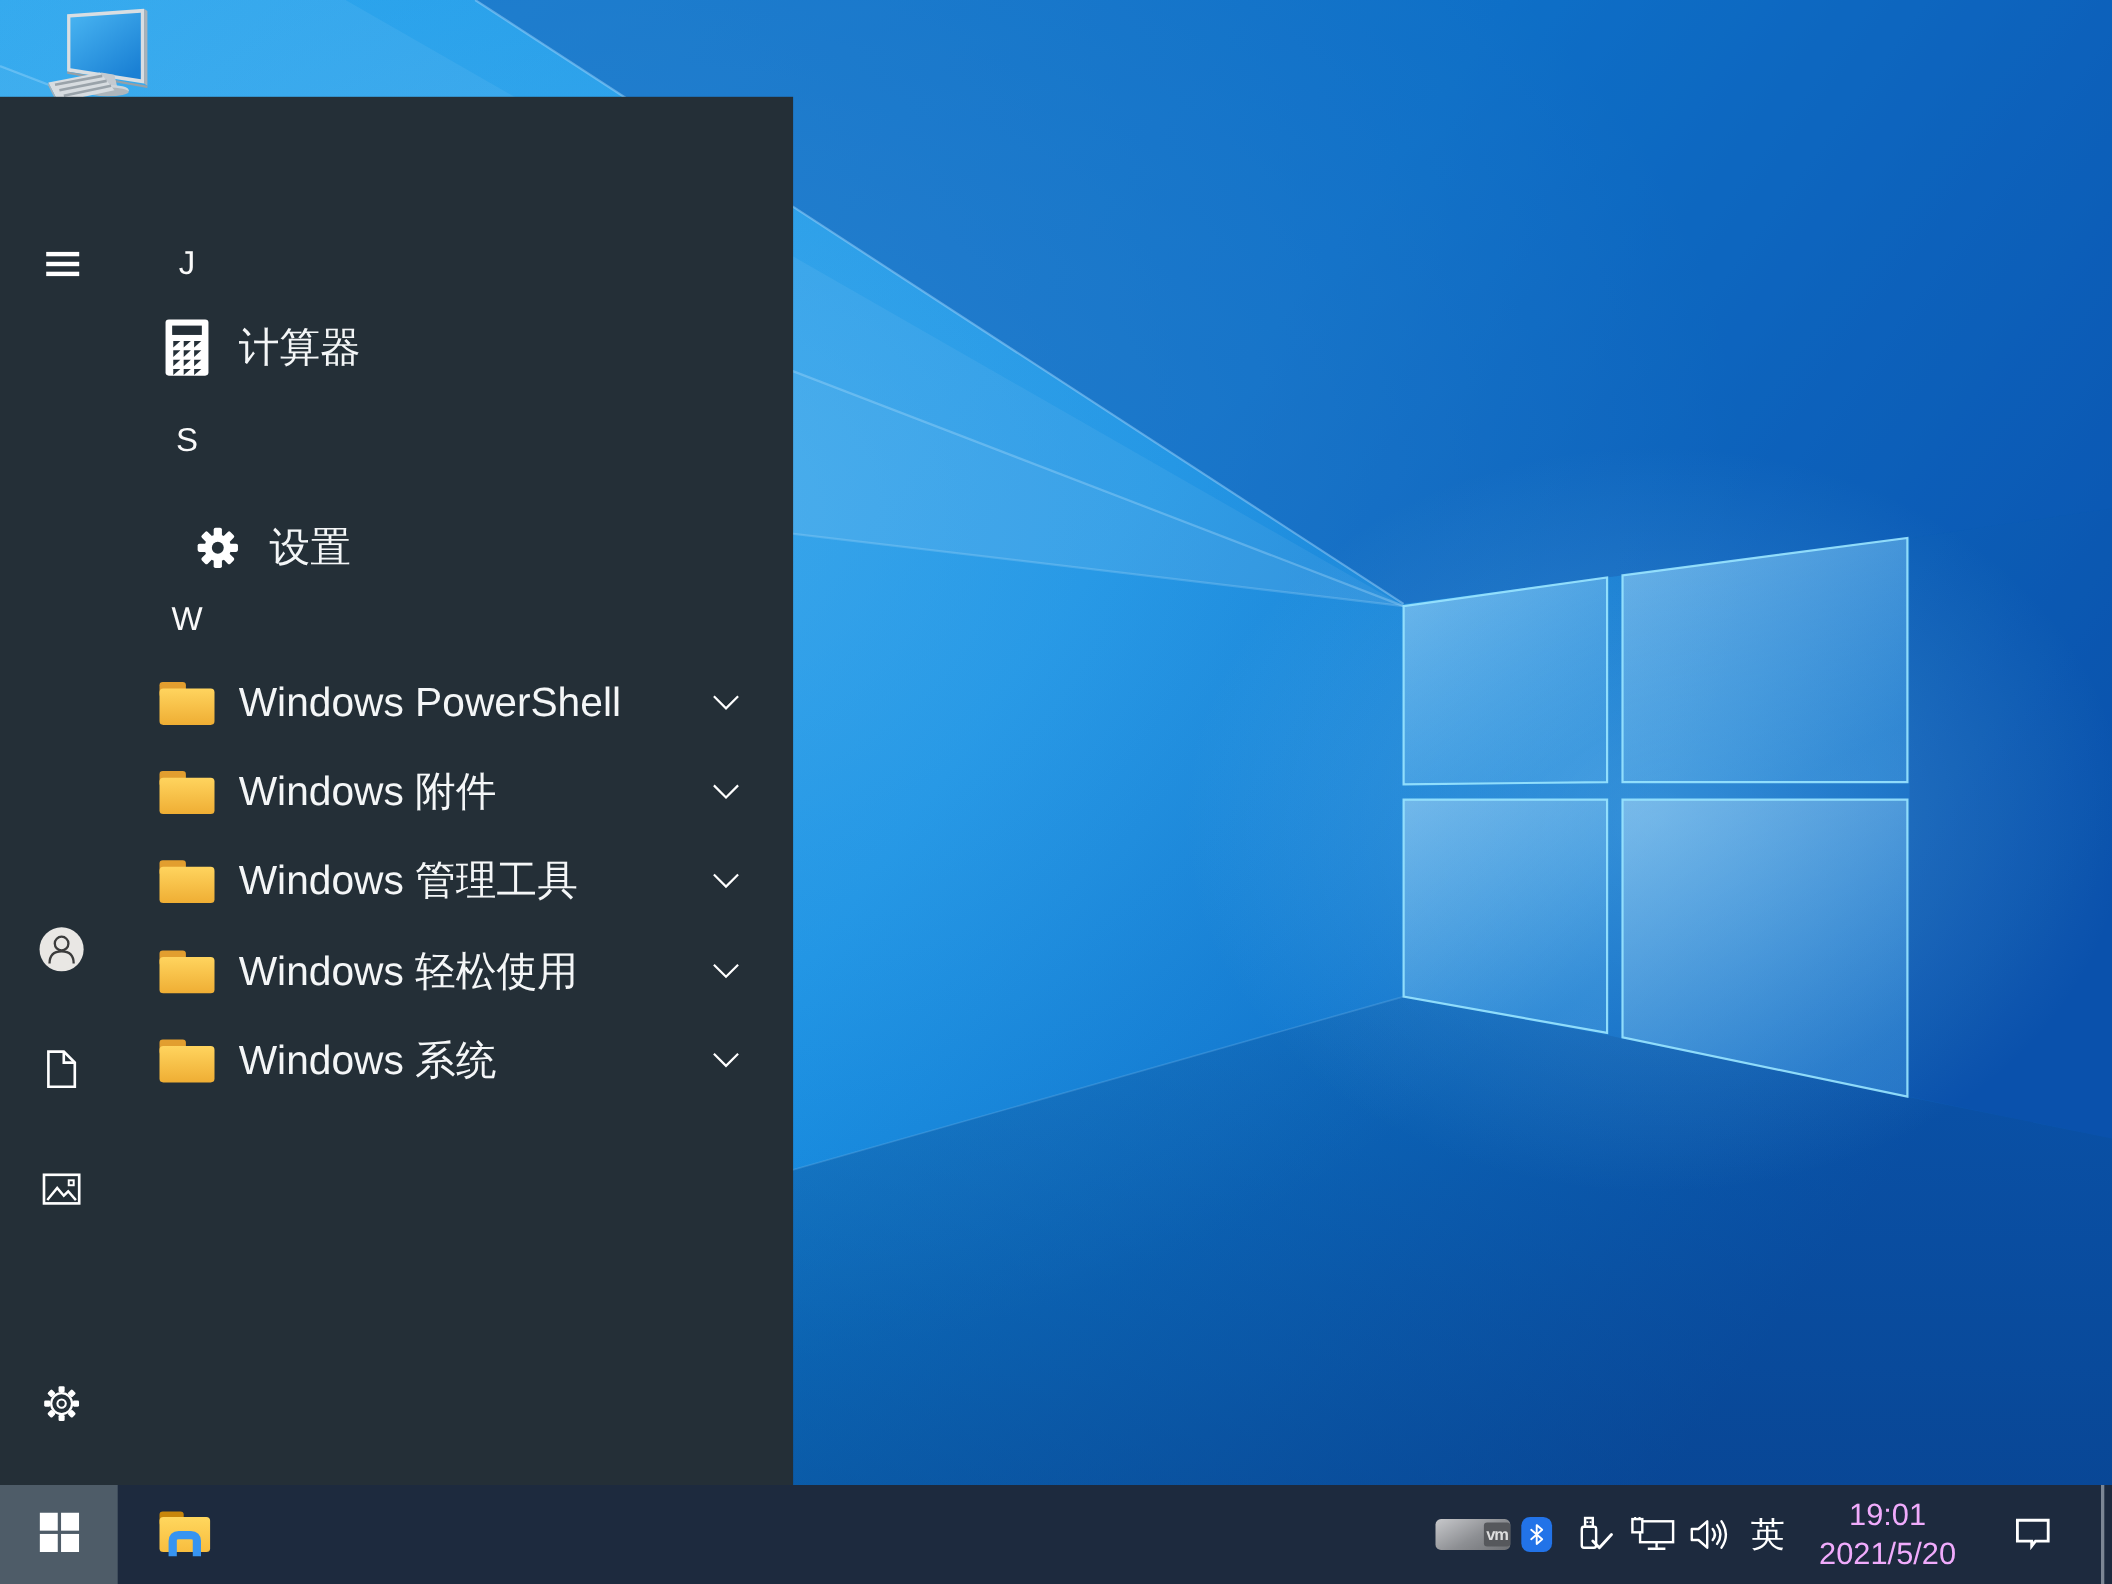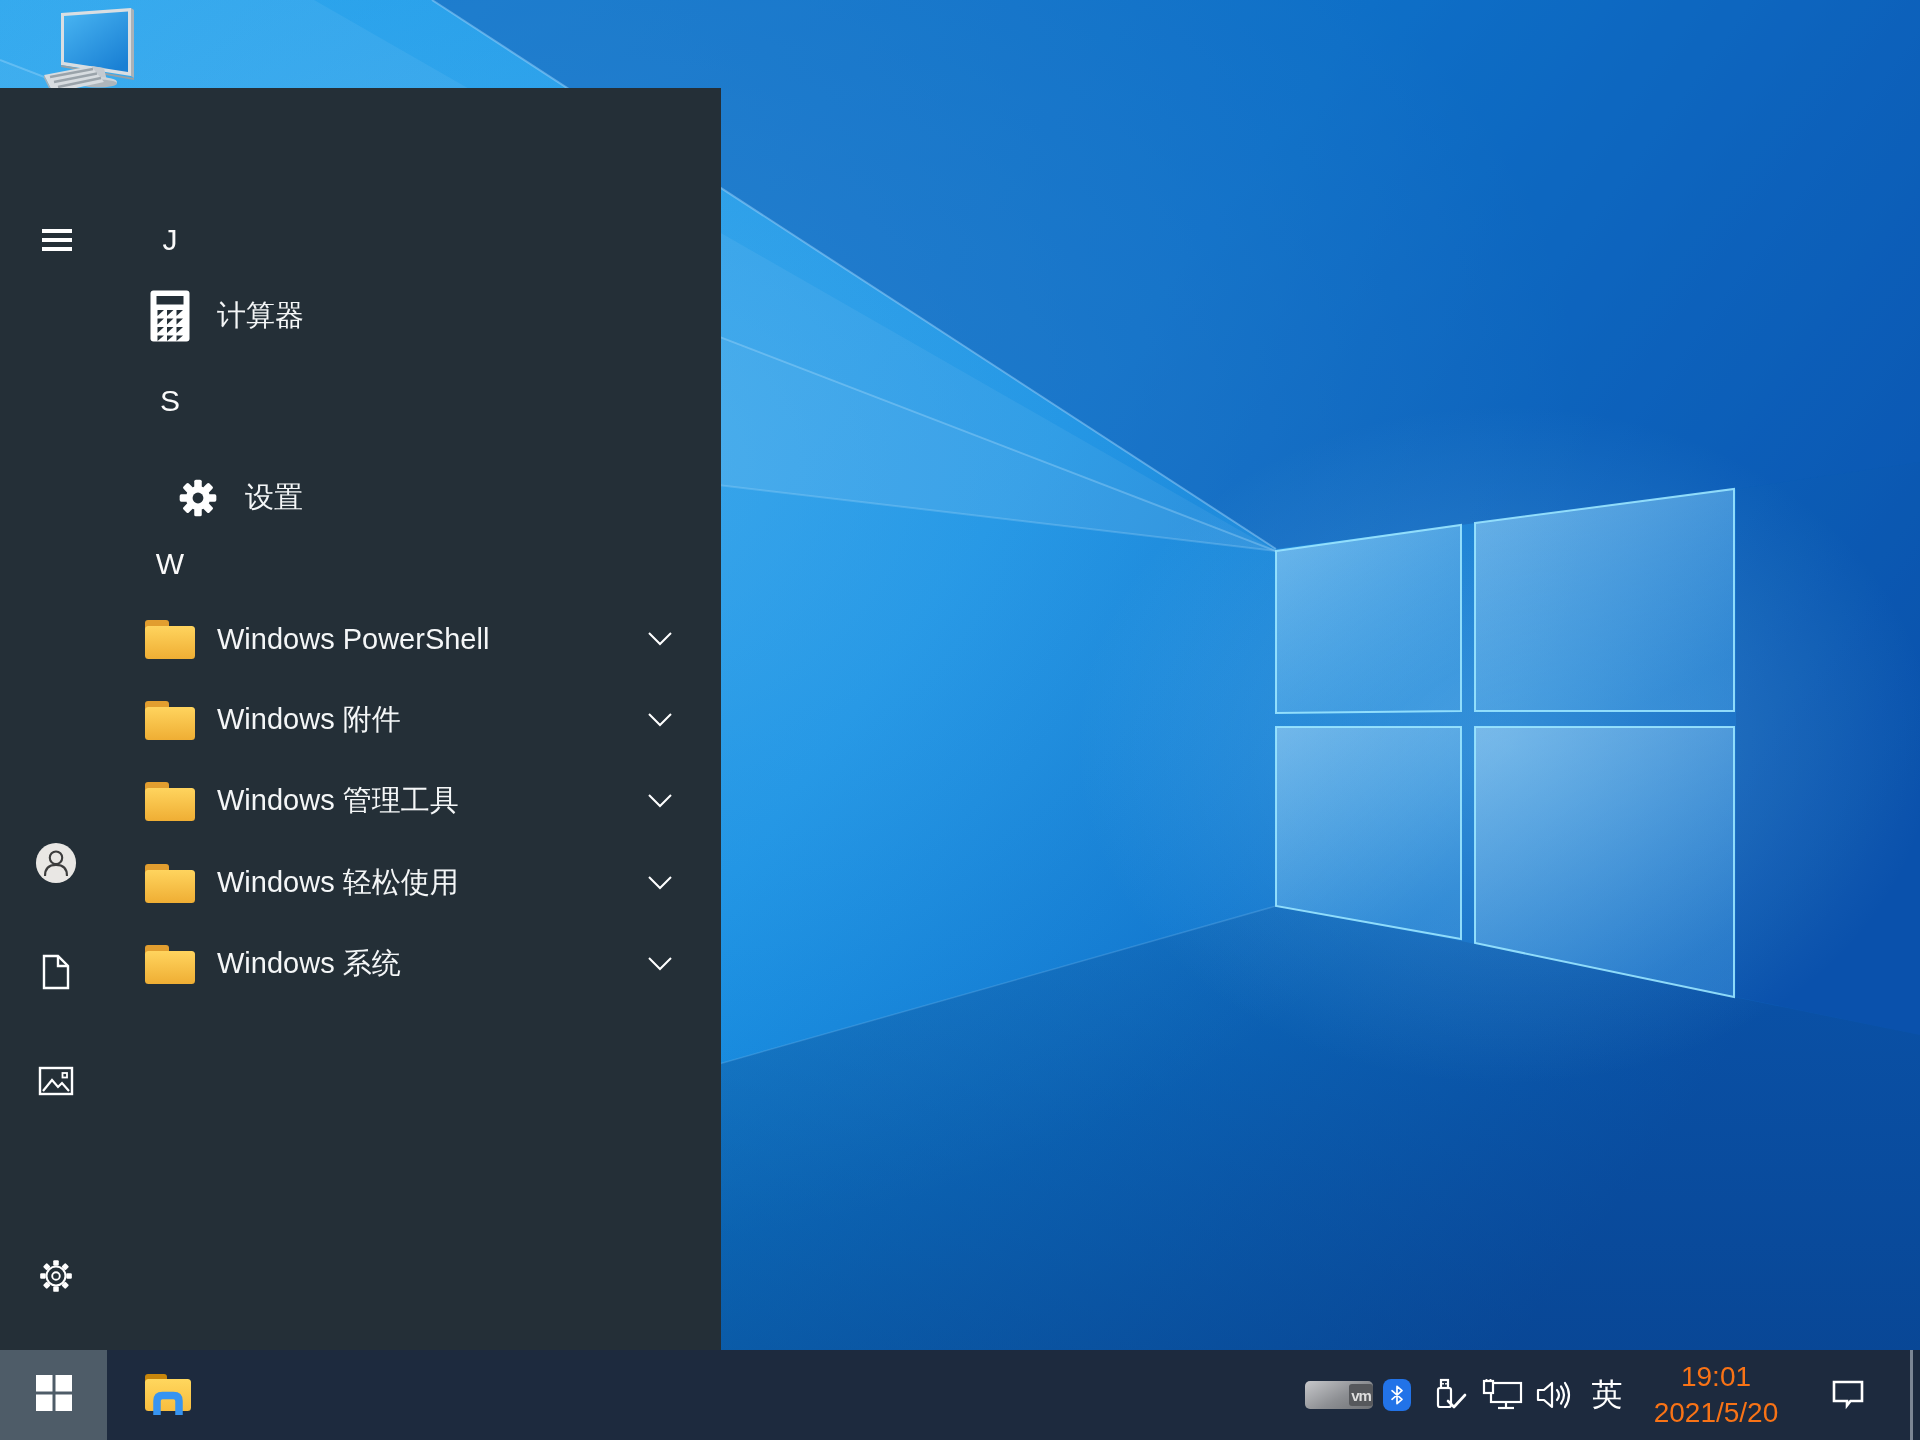--- a/index.html
+++ b/index.html
@@ -16,21 +16,21 @@
     position:absolute;left:0;top:88px;width:721px;height:1262px;
     background:#242f37;z-index:5;color:#f2f4f5;
   }
   .sec-header{
     position:absolute;left:142px;width:56px;height:56px;
     display:flex;align-items:center;justify-content:center;
     font-size:30px;font-weight:300;color:#fafafa;cursor:default;
   }
   .app-row{position:absolute;left:0;width:721px;height:80px;display:flex;align-items:center;}
   .app-ic{width:56px;height:64px;margin-left:142px;display:flex;align-items:center;justify-content:center;flex:none;}
-  .app-label{margin-left:19px;font-size:29px;font-weight:400;color:#f4f6f7;white-space:nowrap;}
+  .app-label{margin-left:19px;font-size:37px;font-weight:400;color:#f4f6f7;white-space:nowrap;}
   .chevron{position:absolute;left:646px;top:50%;transform:translateY(-50%);width:28px;height:18px;display:flex;align-items:center;justify-content:center;}
   #hamburger{
     position:absolute;left:29px;top:125px;width:56px;height:54px;background:none;border:none;
     display:flex;flex-direction:column;align-items:center;justify-content:center;gap:5px;cursor:pointer;padding:0;
   }
   #hamburger .hline{display:block;width:30px;height:4px;background:#fff;}
   .rail-item{
     position:absolute;left:32px;width:48px;height:48px;
     display:flex;align-items:center;justify-content:center;cursor:pointer;
   }
@@ -50,21 +50,21 @@
   }
   .vm-inner{
     width:24px;height:22px;border-radius:3px;background:#56585c;
     display:flex;align-items:center;justify-content:center;
     font-size:15px;font-weight:bold;color:#dedede;letter-spacing:-1px;line-height:1;
   }
   .bt-badge{width:28px;height:32px;border-radius:8px;background:#2273e8;display:flex;align-items:center;justify-content:center;}
   .input-ind{font-size:31px;font-weight:400;color:#fff;}
   .clock{
     display:flex;flex-direction:column;align-items:center;
-    font-size:28px;line-height:1.28;color:#f97316;white-space:nowrap;
+    font-size:28px;line-height:1.28;color:#f0abfc;white-space:nowrap;
   }
   .tb-divider{position:absolute;left:1910px;top:0;width:3px;height:90px;background:#8d97a3;opacity:.85;}
 </style>
 </head>
 <body>
 
 <div id="screen">
 
   <svg id="wallpaper" viewBox="0 0 1920 1440" preserveAspectRatio="none">
     <defs>

